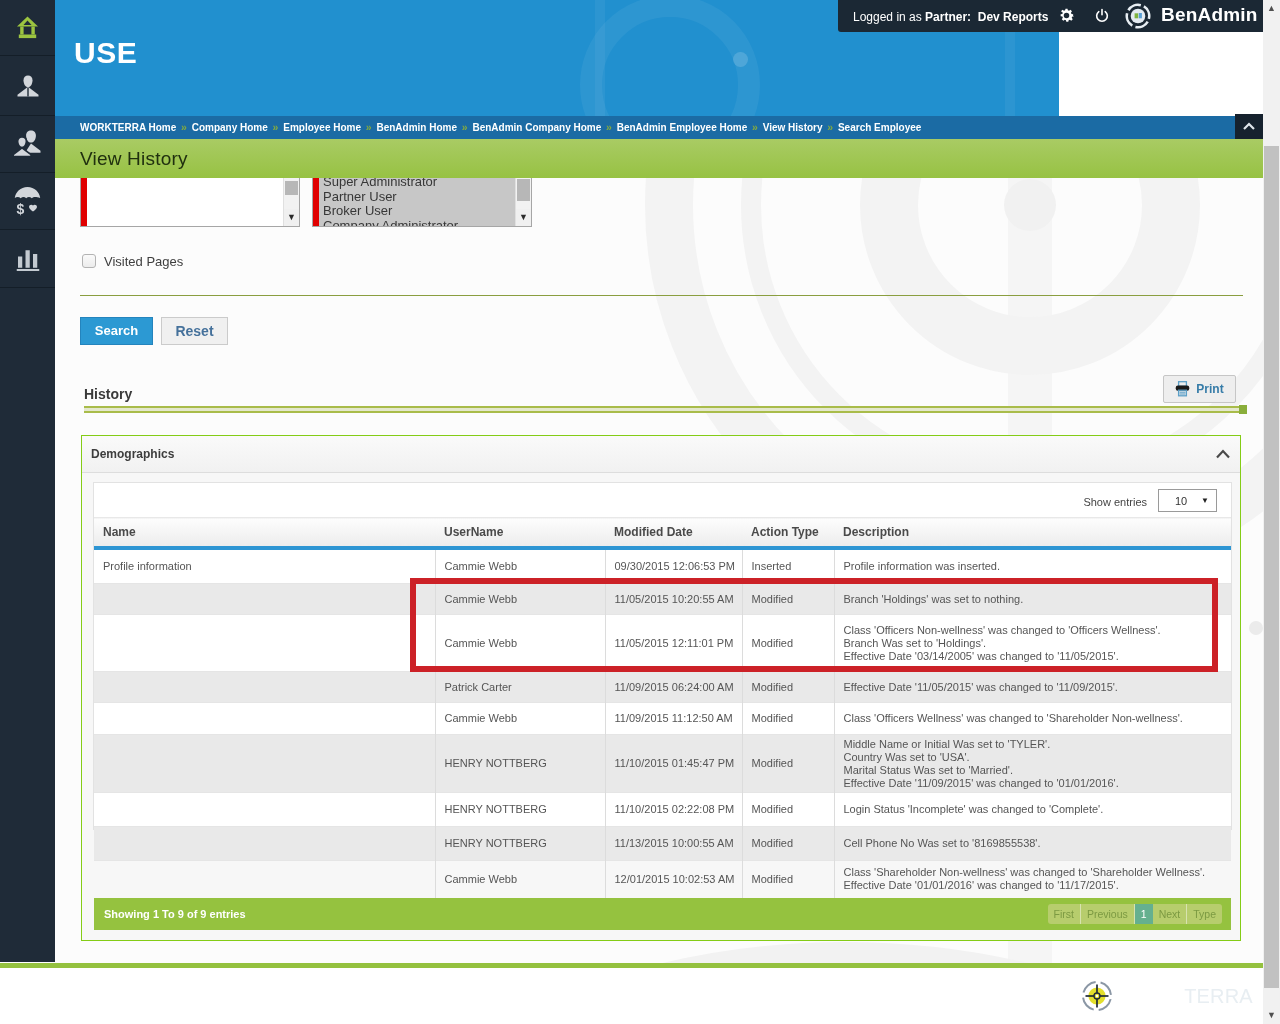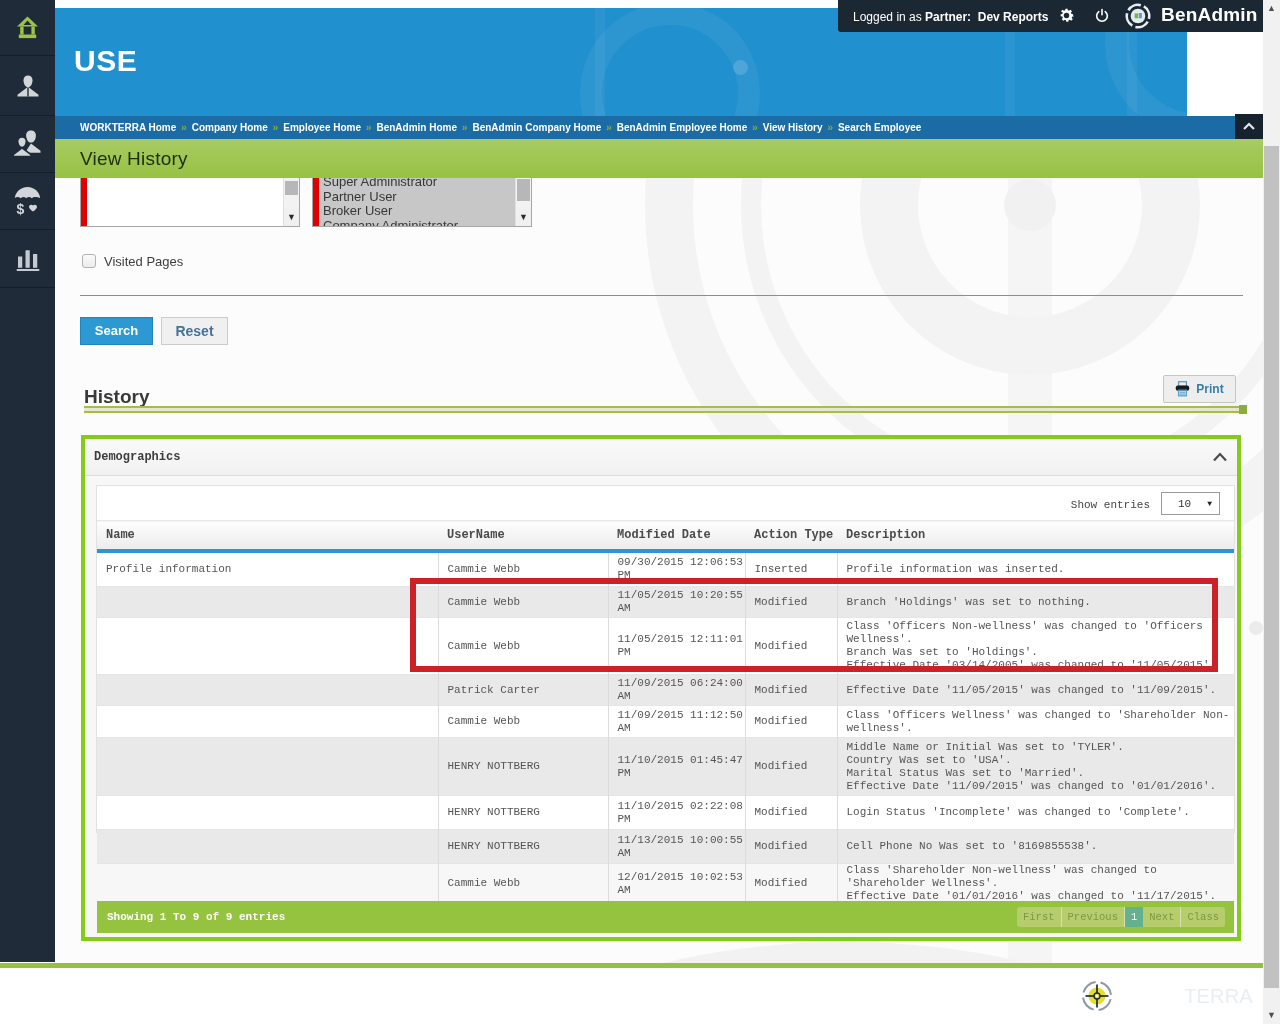--- a/index.html
+++ b/index.html
@@ -11,21 +11,21 @@
 
 #sbar { left:1263px; top:0; width:17px; height:1024px; background:#f1f1f1; z-index:50; }
 #sbar .thumb { position:absolute; left:1px; top:146px; width:15px; height:842px; background:#c1c1c1; }
 #sbar .arr { position:absolute; left:0; width:17px; height:17px; background:#f1f1f1; color:#505050; font-size:9px; text-align:center; line-height:17px; }
 
 
 #side { left:0; top:0; width:55px; height:962px; background:#1f2b38; z-index:5; }
 #side .cell { position:absolute; left:0; width:55px; border-bottom:1px solid #141e28; display:flex; align-items:center; justify-content:center; }
 
 
-#hdr { left:55px; top:8px; width:1132px; height:116px; background:#2190cf; overflow:hidden;padding-left:34px; }
+#hdr { left:55px; top:0; width:1004px; height:116px; background:#2190cf; overflow:hidden;padding-left:34px; }
 #hdr .ring { position:absolute; border-radius:50%; border-style:solid; border-color:rgba(255,255,255,0.055); }
 #hdr .dot { position:absolute; border-radius:50%; background:rgba(255,255,255,0.16); }
 #hdr .band { position:absolute; top:0; height:116px; width:10px; background:rgba(255,255,255,0.05); }
 #use { left:19px; top:36px; font-size:30px; font-weight:bold; color:#fff; letter-spacing:0.5px; }
 #managing { left:0; top:87px; width:1153px; text-align:right; color:#d9ecf8; font-size:16px; }
 #managing b { color:#fff; font-weight:normal; font-size:16px; letter-spacing:0.4px; }
 
 #topbox { left:838px; top:0; width:425px; height:32px; background:#1b2834; border-radius:0 0 0 3px; color:#fff; z-index:6; white-space:nowrap; }
 #topbox .lg { position:absolute; left:15px; top:10px; font-size:12px; }
 #topbox .ben { position:absolute; left:323px; top:4px; font-size:19px; font-weight:bold; letter-spacing:0.2px; }
@@ -54,28 +54,28 @@
 .lb .selbg { position:absolute; background:#c7c7c7; }
 
 
 #cb { left:82px; top:254px; width:14px; height:14px; border:1px solid #b3b3b3; border-radius:3px; background:linear-gradient(#fafafa,#ececec); }
 #cblab { left:104px; top:254px; font-size:13px; color:#3e3e3e; }
 #hr1 { left:80px; top:295px; width:1163px; height:1px; background:#8a9e3f; }
 .btn { position:absolute; height:28px; border-radius:0; font-weight:bold; text-align:center; }
 #bsearch { left:80px; top:317px; width:73px; background:#2c99d3; border:1px solid #2484bd; color:#fff; font-size:13px; line-height:26px; }
 #breset { left:161px; top:317px; width:67px; background:#f0f0f0; border:1px solid #cbcbcb; color:#45719b; font-size:14px; line-height:26px; }
 
-#hist { left:84px; top:386px; font-size:19px; font-weight:bold; color:#3a3a3a; }
+#hist { left:84px; top:386px; font-size:14px; font-weight:bold; color:#3a3a3a; }
 #bprint { left:1163px; top:375px; width:73px; height:28px; border:1px solid #c6c6c6; border-radius:2px; background:#eeeeee; display:flex; align-items:center; justify-content:center; }
 #bprint span { font-size:12px; font-weight:bold; color:#367ca8; margin-left:6px; }
 #guline { left:84px; top:406px; width:1156px; height:7px; background:linear-gradient(#a9bc4a 0 25%, #e4e8cd 25% 72%, #a9bc4a 72% 100%); }
 #guline i { position:absolute; right:-7px; top:-1px; width:8px; height:9px; background:#8aae3b; }
 
 
-#panel { left:81px; top:435px; width:1160px; height:506px; border:4px solid #84cc16; background:#f7f7f7;font-family:Liberation Mono, monospace; }
+#panel { left:81px; top:435px; width:1160px; height:506px; border:1px solid #84cc16; background:#f7f7f7; }
 #phead { position:absolute; left:0; top:0; width:100%; height:37px; background:linear-gradient(#fafafa,#f1f1f1); border-bottom:1px solid #ddd; }
 #phead b { position:absolute; left:9px; top:11px; font-size:12px; color:#3d3d3d; }
 #tblbox { position:absolute; left:11px; top:46px; width:1139px; height:348px; background:#fff; border:1px solid #e2e2e2; }
 #showent { position:absolute; right:84px; top:13px; font-size:11px; color:#444; }
 #sel10 { position:absolute; right:14px; top:6px; width:59px; height:23px; border:1px solid #9a9a9a; background:#fff; font-size:11px; color:#333; }
 #sel10 .v { position:absolute; left:16px; top:5px; }
 #sel10 .a { position:absolute; right:7px; top:6px; font-size:8px; color:#222; }
 
 table { border-collapse:collapse; table-layout:fixed; width:1137px; position:absolute; left:0; top:34px; }
 th { background:linear-gradient(#fdfdfd,#ececec); border-top:1px solid #e8e8e8; font-size:12px; color:#4a4a4a; text-align:left; height:30px; padding:0 0 0 9px; font-weight:bold; }
@@ -295,21 +295,21 @@
             </tr>
         </tbody>
       </table>
       <div id="pgbar">
         <span class="sh">Showing 1 To 9 of 9 entries</span>
         <div id="pager">
             <span>First</span>
             <span>Previous</span>
             <span class="cur">1</span>
             <span>Next</span>
-            <span>Class</span>
+            <span>Type</span>
           </div>
       </div>
     </div>
   </div>
 
   <div class="abs" id="redbox"></div>
 
   <div class="abs" id="side">
     <div class="cell" style="top:0; height:56px;">
       <svg width="21" height="23" viewBox="0 0 21 23" fill="#9cc540">

